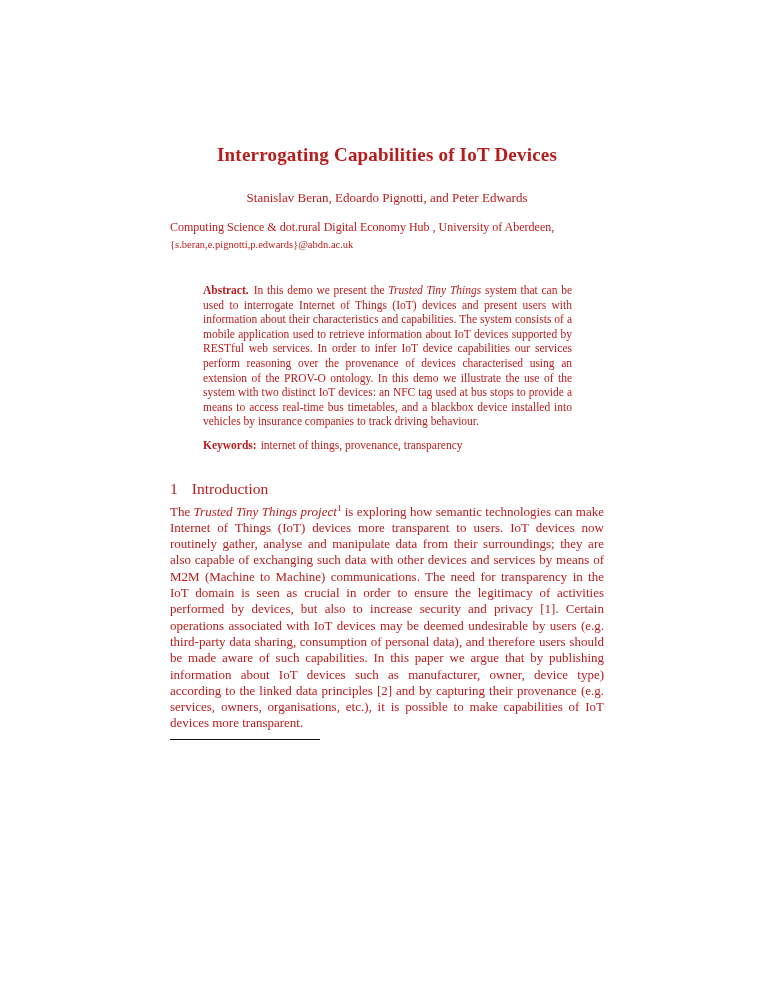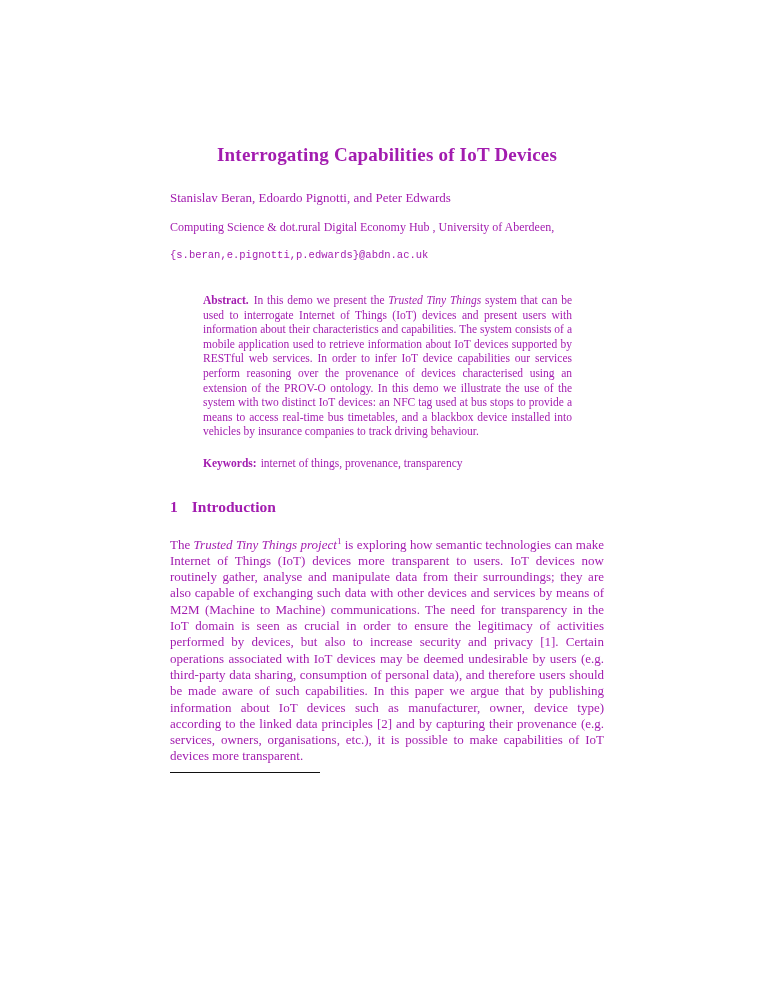--- a/index.html
+++ b/index.html
@@ -5,87 +5,87 @@
   html, body {
     margin: 0;
     padding: 0;
     background: #ffffff;
   }
   .page {
     position: relative;
     width: 773px;
     height: 1000px;
     background: #ffffff;
-    color: #a21caf;
+    color: #b91c1c;
     font-family: "Liberation Serif", "DejaVu Serif", serif;
     overflow: hidden;
   }
   .content {
     position: absolute;
     left: 170px;
     top: 143px;
     width: 434px;
   }
   .title {
     font-size: 19px;
     font-weight: bold;
     text-align: center;
     margin: 0;
     line-height: 23px;
     letter-spacing: 0.2px;
   }
   .authors {
-    text-align: left;
+    text-align: center;
     font-size: 13px;
     margin-top: 24px;
     line-height: 15px;
   }
   .affiliation {
     font-size: 12px;
     margin-top: 14px;
     line-height: 16px;
   }
   .email {
-    font-family: Liberation Mono, monospace;
+    font-family: Liberation Serif, serif;
     font-size: 10.5px;
-    margin-top: 12px;
+    margin-top: 2px;
     letter-spacing: 0;
   }
   .abstract {
     margin: 30px 32px 0 33px;
     font-size: 11.5px;
     line-height: 14.6px;
     text-align: justify;
   }
   .abstract .label {
     font-weight: bold;
     margin-right: 5px;
   }
   .keywords {
-    margin: 17px 32px 0 33px;
+    margin: 9px 32px 0 33px;
     font-size: 11.5px;
     line-height: 14.6px;
   }
   .keywords .label {
     font-weight: bold;
     margin-right: 4px;
   }
   .italic { font-style: italic; }
   .section-heading {
     font-size: 15.5px;
-    font-weight: bold;
+    font-weight: normal;
     margin: 26px 0 0 0;
     line-height: 19px;
   }
   .section-heading .sec-num { margin-right: 14px; }
   .body-par {
     font-size: 13px;
     line-height: 16.3px;
     text-align: justify;
-    margin: 21px 0 0 0;
+    margin: 6px 0 0 0;
     font-family: Liberation Serif, serif;
   }
   .body-par.no-gap {
     margin-top: 0;
     text-indent: 15px;
   }
   sup.fn-mark {
     font-size: 9px;
     line-height: 0;
     vertical-align: super;

